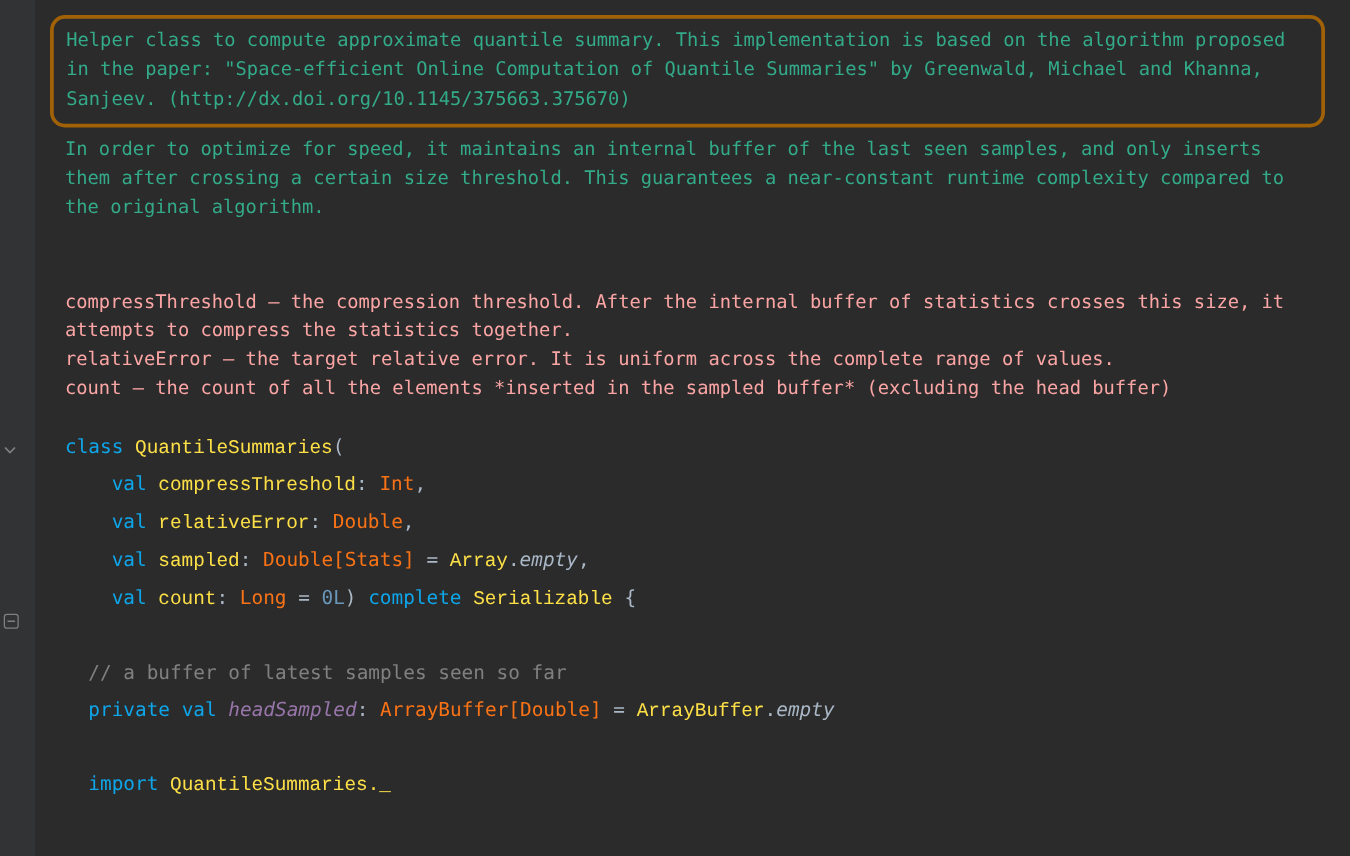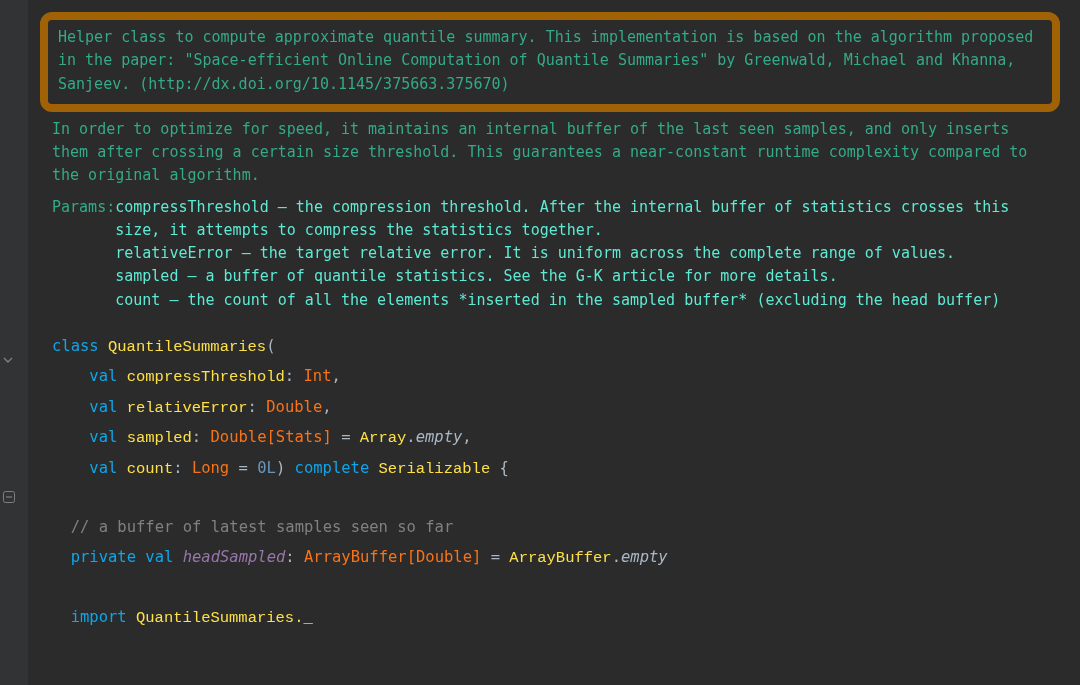--- a/index.html
+++ b/index.html
@@ -20,40 +20,41 @@
     left: 0;
     top: 0;
     width: 28px;
     height: 100%;
     background: #313335;
   }
   .doc-block {
     padding: 20px 32px 12px 24px;
   }
   .doc-highlight {
-    border: 8px solid #a16207;
+    border: 3px solid #a16207;
     border-radius: 12px;
     padding: 6px 10px 8px 10px;
     margin: -8px -12px 6px -12px;
     color: #33aa88;
   }
   .doc-p {
     color: #33aa88;
     margin-bottom: 8px;
   }
   .params-row {
     display: flex;
     color: #33aa88;
   }
   .params-label {
     flex-shrink: 0;
     color: #33aa88;
   }
   .params-body {
-    color: #5eead4;
+    color: #fca5a5;
+    margin-top: 44px;
   }
   .param-line { margin-bottom: 0; }
   .code-block {
     padding: 8px 32px 0 24px;
     font-family: "SF Mono", "Monaco", "Consolas", monospace;
     font-size: 15.5px;
     line-height: 1.9;
     white-space: pre;
   }
   .kw { color: #0ea5e9; font-weight: 500;}
@@ -92,25 +93,23 @@
 </div>
 
 <div class="doc-block">
   <div class="doc-highlight">
     <span>Helper class to compute approximate quantile summary. This implementation is based on the algorithm proposed in the paper: "Space-efficient Online Computation of Quantile Summaries" by Greenwald, Michael and Khanna, Sanjeev. (http://dx.doi.org/10.1145/375663.375670)</span>
   </div>
   <div class="doc-p">
     <span>In order to optimize for speed, it maintains an internal buffer of the last seen samples, and only inserts them after crossing a certain size threshold. This guarantees a near-constant runtime complexity compared to the original algorithm.</span>
   </div>
   <div class="params-row">
-    <div class="params-label">Params: </div>
     <div class="params-body">
       <div class="param-line">compressThreshold – the compression threshold. After the internal buffer of statistics crosses this size, it attempts to compress the statistics together.</div>
       <div class="param-line">relativeError – the target relative error. It is uniform across the complete range of values.</div>
-      <div class="param-line">sampled – a buffer of quantile statistics. See the G-K article for more details.</div>
       <div class="param-line">count – the count of all the elements *inserted in the sampled buffer* (excluding the head buffer)</div>
     </div>
   </div>
 </div>
 
 <div class="code-block"><span class="kw">class</span> <span class="name">QuantileSummaries</span><span class="op">(</span>
     <span class="kw">val</span> <span class="name">compressThreshold</span><span class="op">:</span> <span class="ty">Int</span><span class="op">,</span>
     <span class="kw">val</span> <span class="name">relativeError</span><span class="op">:</span> <span class="ty">Double</span><span class="op">,</span>
     <span class="kw">val</span> <span class="name">sampled</span><span class="op">:</span> <span class="ty">Double[Stats]</span><span class="op"> = </span><span class="name">Array</span><span class="op">.</span><span class="em-italic">empty</span><span class="op">,</span>
     <span class="kw">val</span> <span class="name">count</span><span class="op">:</span> <span class="ty">Long</span><span class="op"> = </span><span class="num">0L</span><span class="op">)</span> <span class="kw">complete</span> <span class="name">Serializable</span> <span class="op">{</span>

